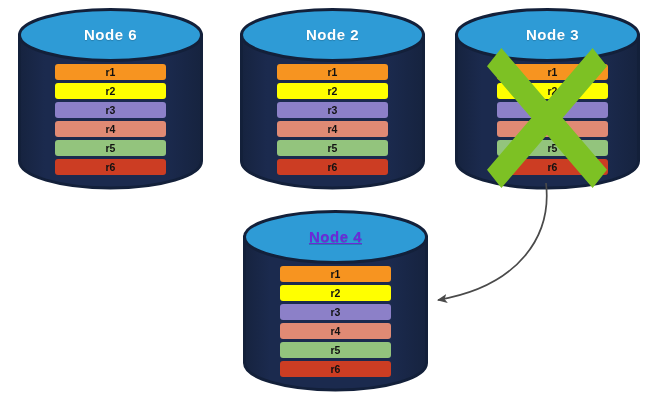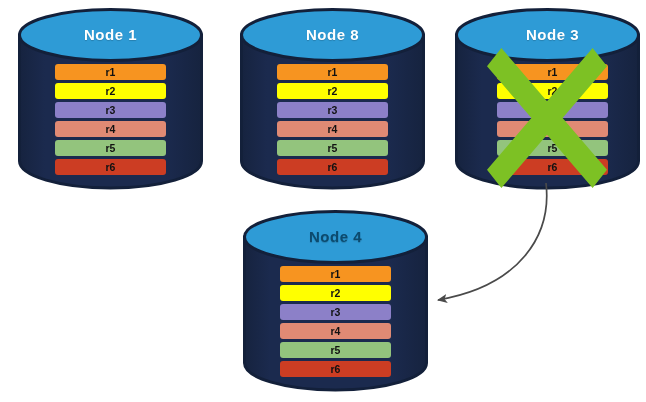--- a/index.html
+++ b/index.html
@@ -93,21 +93,21 @@
             <linearGradient id="bodyGrad0" x1="0" y1="0" x2="1" y2="0">
               <stop offset="0%" stop-color="#16233f"></stop>
               <stop offset="14%" stop-color="#1B2A4E"></stop>
               <stop offset="80%" stop-color="#1B2A4E"></stop>
               <stop offset="100%" stop-color="#16233f"></stop>
             </linearGradient>
           </defs>
           <path d="M1.5,27 L1.5,153 A91,27 0 0 0 183.5,153 L183.5,27 Z" fill="url(#bodyGrad0)" stroke="#13203a" stroke-width="3"></path>
           <ellipse cx="92.5" cy="27" rx="91" ry="25.5" fill="#2E9BD6" stroke="#13203a" stroke-width="3"></ellipse>
         </svg>
-        <div class="node-label" style="top: 18px; color: rgb(255, 255, 255);">Node  1</div>
+        <div class="node-label" style="top: 18px; color: rgb(255, 255, 255);">Node  6</div>
         <div class="rows" style="top: 56px;">
           <div class="row-bar" style="background: rgb(247, 148, 32);">
             <span>r1</span>
           </div>
           <div class="row-bar" style="background: rgb(255, 255, 0);">
             <span>r2</span>
           </div>
           <div class="row-bar" style="background: rgb(140, 128, 200);">
             <span>r3</span>
           </div>
@@ -128,21 +128,21 @@
             <linearGradient id="bodyGrad1" x1="0" y1="0" x2="1" y2="0">
               <stop offset="0%" stop-color="#16233f"></stop>
               <stop offset="14%" stop-color="#1B2A4E"></stop>
               <stop offset="80%" stop-color="#1B2A4E"></stop>
               <stop offset="100%" stop-color="#16233f"></stop>
             </linearGradient>
           </defs>
           <path d="M1.5,27 L1.5,153 A91,27 0 0 0 183.5,153 L183.5,27 Z" fill="url(#bodyGrad1)" stroke="#13203a" stroke-width="3"></path>
           <ellipse cx="92.5" cy="27" rx="91" ry="25.5" fill="#2E9BD6" stroke="#13203a" stroke-width="3"></ellipse>
         </svg>
-        <div class="node-label" style="top: 18px; color: rgb(255, 255, 255);">Node  8</div>
+        <div class="node-label" style="top: 18px; color: rgb(255, 255, 255);">Node  2</div>
         <div class="rows" style="top: 56px;">
           <div class="row-bar" style="background: rgb(247, 148, 32);">
             <span>r1</span>
           </div>
           <div class="row-bar" style="background: rgb(255, 255, 0);">
             <span>r2</span>
           </div>
           <div class="row-bar" style="background: rgb(140, 128, 200);">
             <span>r3</span>
           </div>
@@ -198,21 +198,21 @@
             <linearGradient id="bodyGrad3" x1="0" y1="0" x2="1" y2="0">
               <stop offset="0%" stop-color="#16233f"></stop>
               <stop offset="14%" stop-color="#1B2A4E"></stop>
               <stop offset="80%" stop-color="#1B2A4E"></stop>
               <stop offset="100%" stop-color="#16233f"></stop>
             </linearGradient>
           </defs>
           <path d="M1.5,27 L1.5,153 A91,27 0 0 0 183.5,153 L183.5,27 Z" fill="url(#bodyGrad3)" stroke="#13203a" stroke-width="3"></path>
           <ellipse cx="92.5" cy="27" rx="91" ry="25.5" fill="#2E9BD6" stroke="#13203a" stroke-width="3"></ellipse>
         </svg>
-        <div class="node-label" style="top: 18px; color: #0c4a6e;">Node  4</div>
+        <div class="node-label" style="top: 18px; color: #6d28d9; text-decoration: underline;">Node  4</div>
         <div class="rows" style="top: 56px;">
           <div class="row-bar" style="background: rgb(247, 148, 32);">
             <span>r1</span>
           </div>
           <div class="row-bar" style="background: rgb(255, 255, 0);">
             <span>r2</span>
           </div>
           <div class="row-bar" style="background: rgb(140, 128, 200);">
             <span>r3</span>
           </div>

